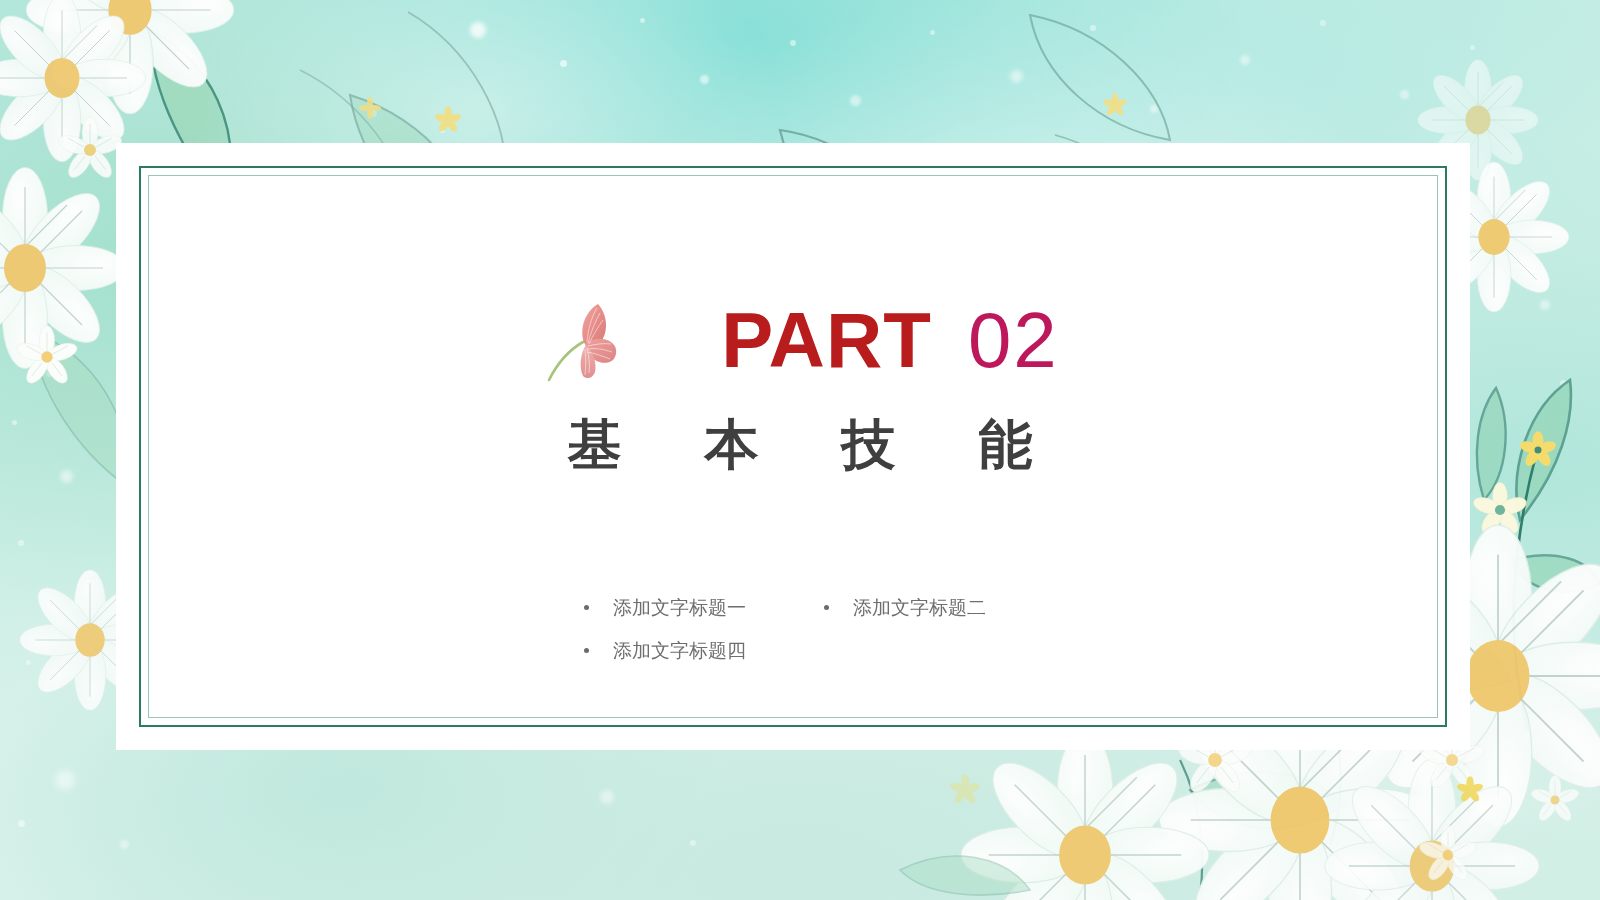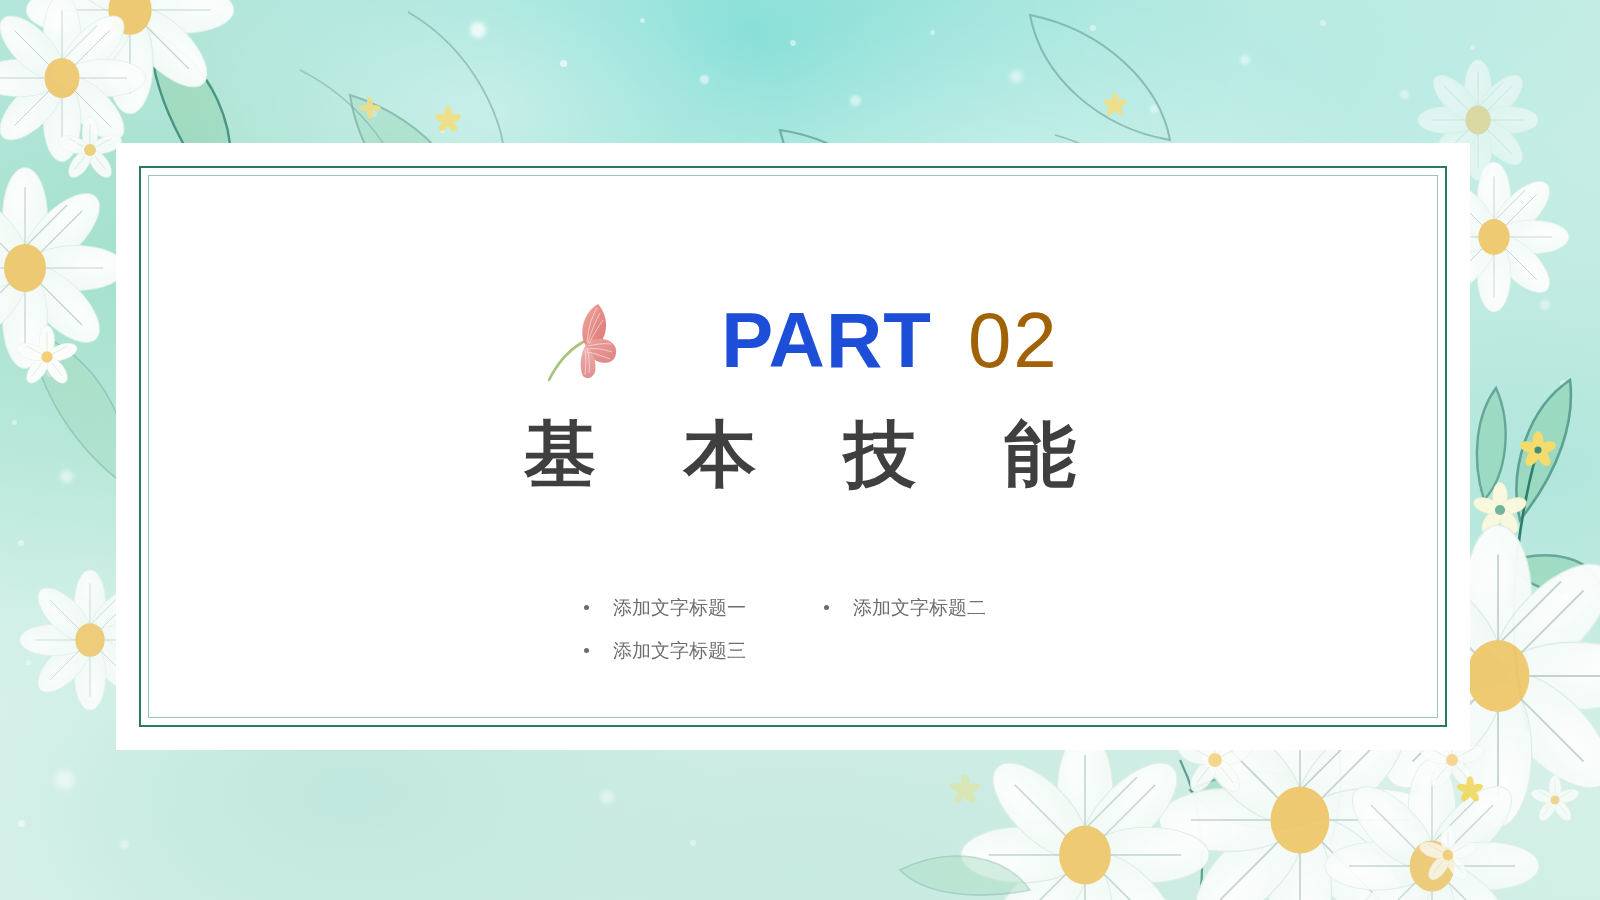--- a/index.html
+++ b/index.html
@@ -83,30 +83,30 @@
     gap: 66px;
   }
   .flower-icon { width: 96px; height: 96px; display: block; }
   .part-text {
     font-size: 78px;
     font-weight: bold;
     letter-spacing: 1px;
     line-height: 1;
     white-space: nowrap;
   }
-  .part-word { color: #1d4ed8; margin-left: 18px; }
-  .part-num  { color: #a16207; font-weight: 500; letter-spacing: 2px; margin-left: 36px; }
+  .part-word { color: #b91c1c; margin-left: 18px; }
+  .part-num  { color: #be185d; font-weight: 500; letter-spacing: 2px; margin-left: 36px; }
 
   .cn-title {
     position: absolute;
     left: 0;
     top: 415px;
     width: 1600px;
     text-align: center;
-    font-size: 72px;
+    font-size: 54px;
     font-weight: bold;
     color: #3f3f3f;
     letter-spacing: 34px;
     text-indent: 34px;
     line-height: 1.1;
     font-family: "Liberation Sans", "DejaVu Sans", sans-serif;
   }
 
   .bullets {
     position: absolute;
@@ -469,19 +469,19 @@
         <div class="bullet-item">
           <span class="bullet-dot"></span>
           <span class="bullet-label">添加文字标题一</span>
         </div>
         <div class="bullet-item">
           <span class="bullet-dot"></span>
           <span class="bullet-label">添加文字标题二</span>
         </div>
         <div class="bullet-item">
           <span class="bullet-dot"></span>
-          <span class="bullet-label">添加文字标题三</span>
+          <span class="bullet-label">添加文字标题四</span>
         </div>
       </div>
     </div>
 
   </div>
 </div>
 
 </body></html>

